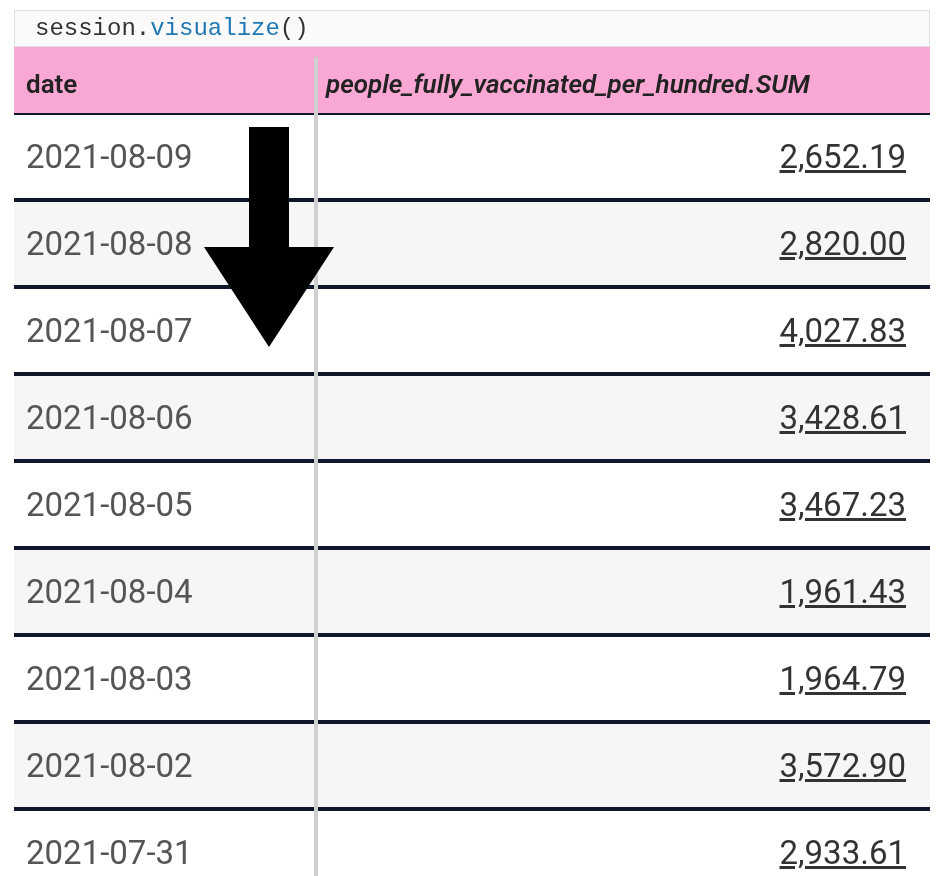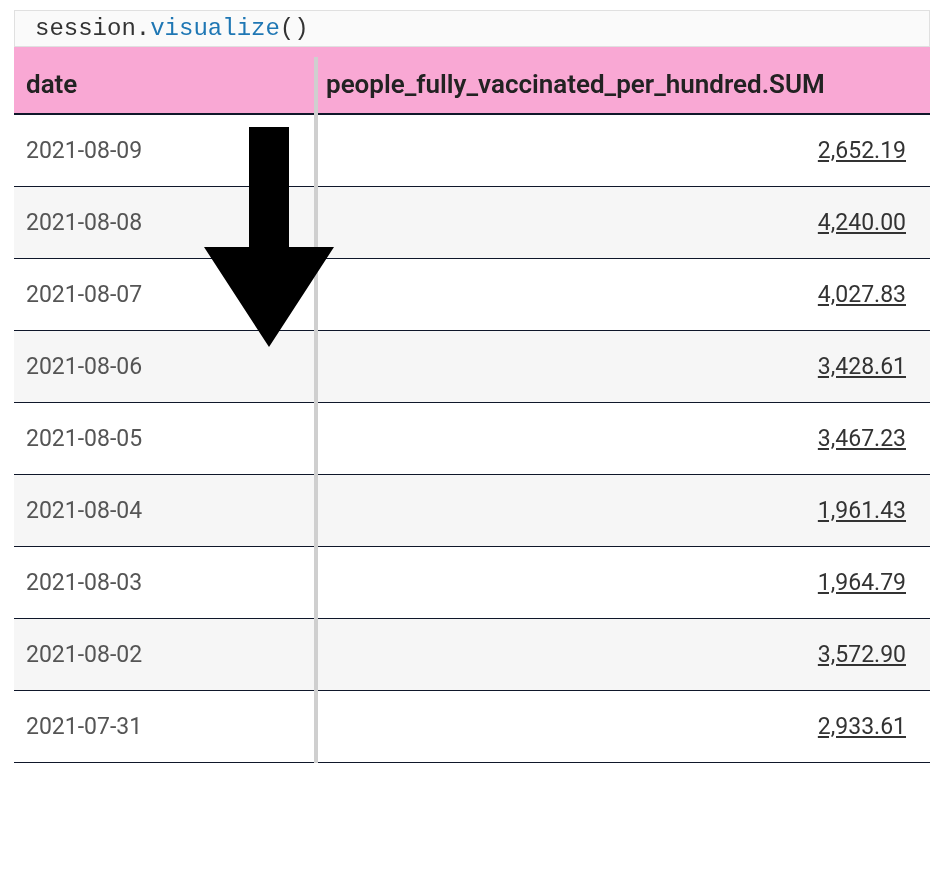--- a/index.html
+++ b/index.html
@@ -42,26 +42,27 @@
       color: #222;
       padding: 22px 12px 14px 12px;
       border-bottom: 2px solid #0f172a;
       background: #f9a8d4;
     }
     th.col-date {
       width: 300px;
     }
     th.col-value {
       width: auto;
+      font-style: italic;
     }
     td {
-      font-size: 23px;
+      font-size: 33px;
       color: #555;
       padding: 22px 12px;
-      border-bottom: 1px solid #0f172a;
+      border-bottom: 4px solid #0f172a;
     }
     tbody tr:nth-child(even) td {
       background: #f6f6f6;
     }
     td.cell-date {
       color: #555;
     }
     td.cell-value {
       text-align: right;
       color: #333;
@@ -103,21 +104,21 @@
         <th class="col-value">people_fully_vaccinated_per_hundred.SUM</th>
       </tr>
     </thead>
     <tbody id="tbody">
     <tr>
           <td class="cell-date">2021-08-09</td>
           <td class="cell-value">2,652.19</td>
         </tr>
         <tr>
           <td class="cell-date">2021-08-08</td>
-          <td class="cell-value">4,240.00</td>
+          <td class="cell-value">2,820.00</td>
         </tr>
         <tr>
           <td class="cell-date">2021-08-07</td>
           <td class="cell-value">4,027.83</td>
         </tr>
         <tr>
           <td class="cell-date">2021-08-06</td>
           <td class="cell-value">3,428.61</td>
         </tr>
         <tr>

